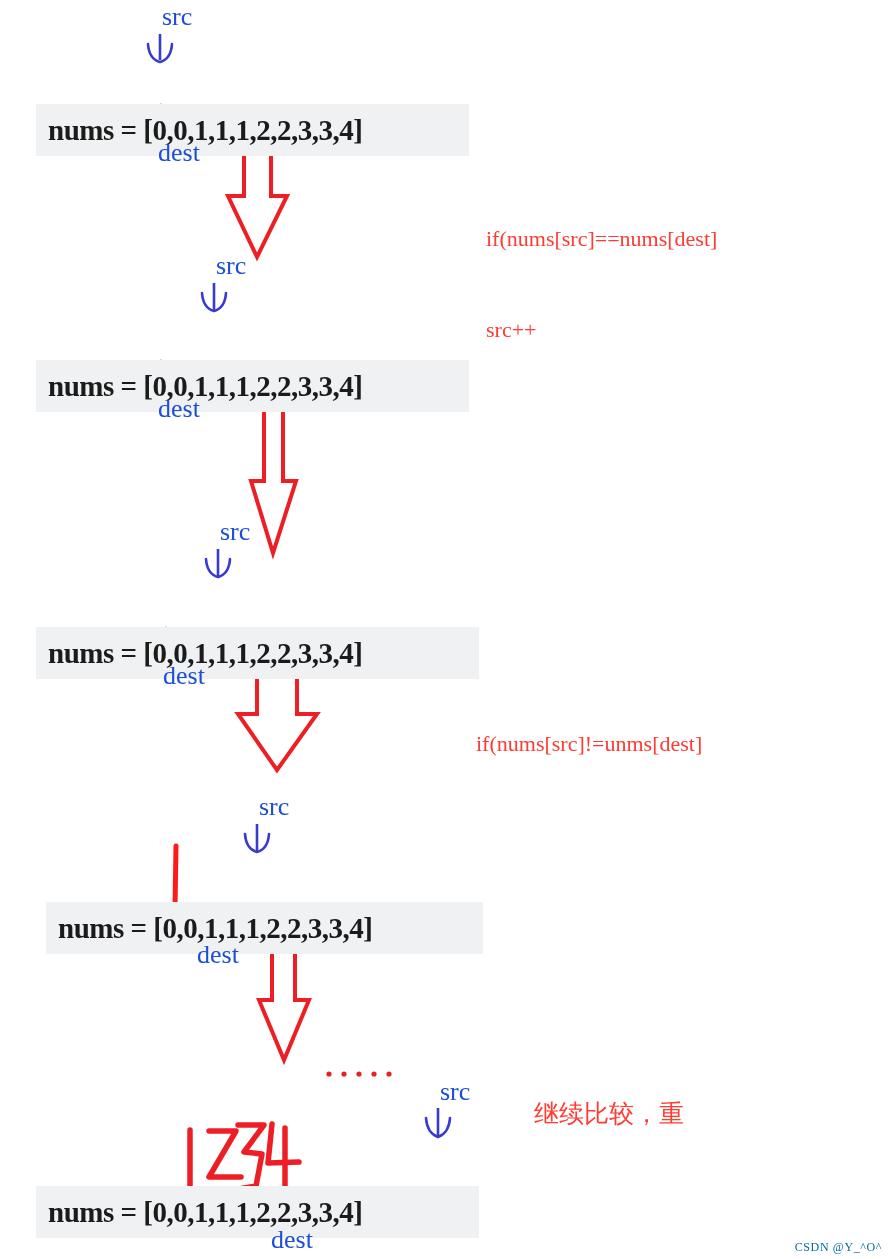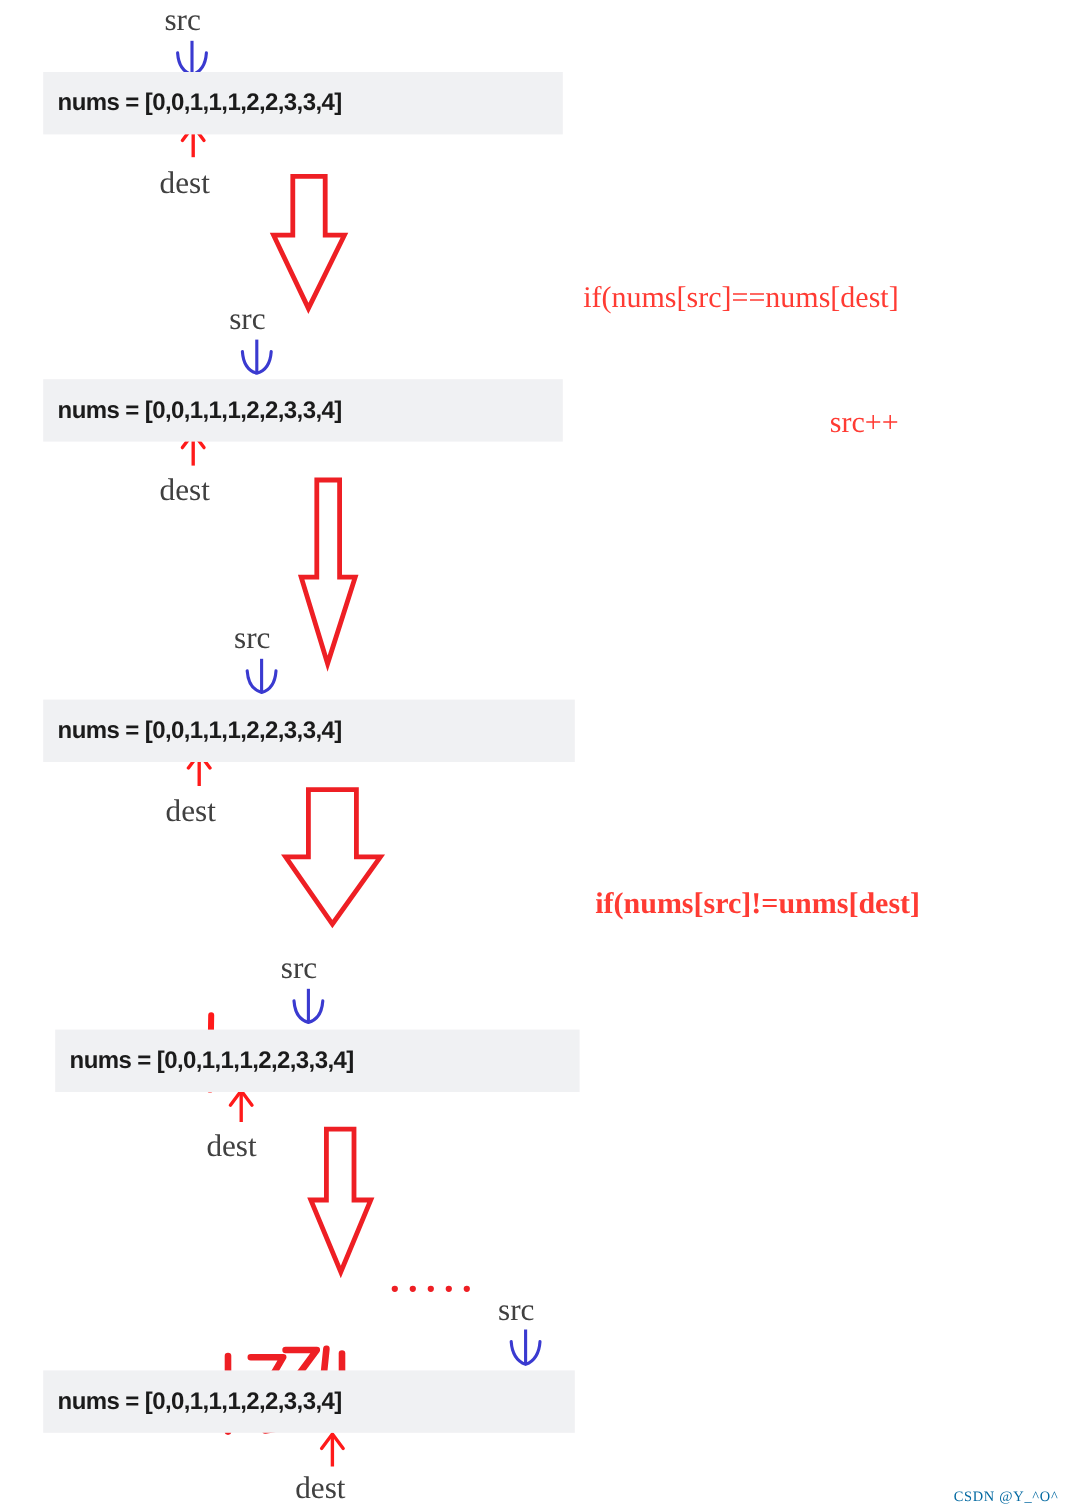--- a/index.html
+++ b/index.html
@@ -21,60 +21,61 @@
     left: 0; top: 0;
     width: 890px;
     height: 1259px;
   }
 
   
   .code-row {
     position: absolute;
     background: #f0f1f3;
     color: #1b1b1b;
-    font-family: Liberation Sans, sans-serif;
-    font-size: 20px;
+    font-family: Liberation Serif, serif;
+    font-size: 29px;
     font-weight: 700;
     letter-spacing: -0.5px;
     white-space: pre;
     display: flex;
     align-items: center;
     padding: 0 12px;
     box-sizing: border-box;
     line-height: 1;
+    margin-top: 44px;
   }
 
   
   .ptr-label {
     position: absolute;
-    color: #404040;
+    color: #1d4ed8;
     font-family: "Liberation Serif", serif;
     font-size: 26px;
     line-height: 1;
     white-space: nowrap;
+    margin-left: 25px;
   }
 
   
   .overlay {
     position: absolute;
     left: 0; top: 0;
     width: 890px;
     height: 1259px;
     pointer-events: none;
   }
 
   
   .note {
     position: absolute;
     color: #ff3b33;
     font-family: "Liberation Serif", serif;
-    font-size: 25px;
+    font-size: 22px;
     line-height: 1.38;
     white-space: pre;
-    text-align: right;
   }
   .note-cn {
     position: absolute;
     color: #ff3b33;
     font-family: "DejaVu Sans", sans-serif;
     font-size: 25px;
     line-height: 1.45;
     white-space: pre;
   }
 
@@ -202,22 +203,23 @@
 
   <div class="code-row" style="left:36px; top:1142px; width:443px; height:52px;">nums = [0,0,1,1,1,2,2,3,3,4]</div>
   <div class="ptr-label" style="left:415px; top:1079px;">src</div>
   <div class="ptr-label" style="left:246px; top:1227px;">dest</div>
 
   <div class="note" style="left:486px; top:163px;">
     <div>if(nums[src]==nums[dest]</div>
     <div>src++</div>
   </div>
 
-  <div class="note" style="left:496px; top:668px;font-weight:bold;">
+  <div class="note" style="left:476px; top:668px;">
     <div>if(nums[src]!=unms[dest]</div>
   </div>
 
   <div class="note-cn" style="left:534px; top:1023px;">
+    <div>继续比较，重</div>
   </div>
 
   <div class="watermark">CSDN @Y_^O^</div>
 
 </div>
 
 </body></html>

